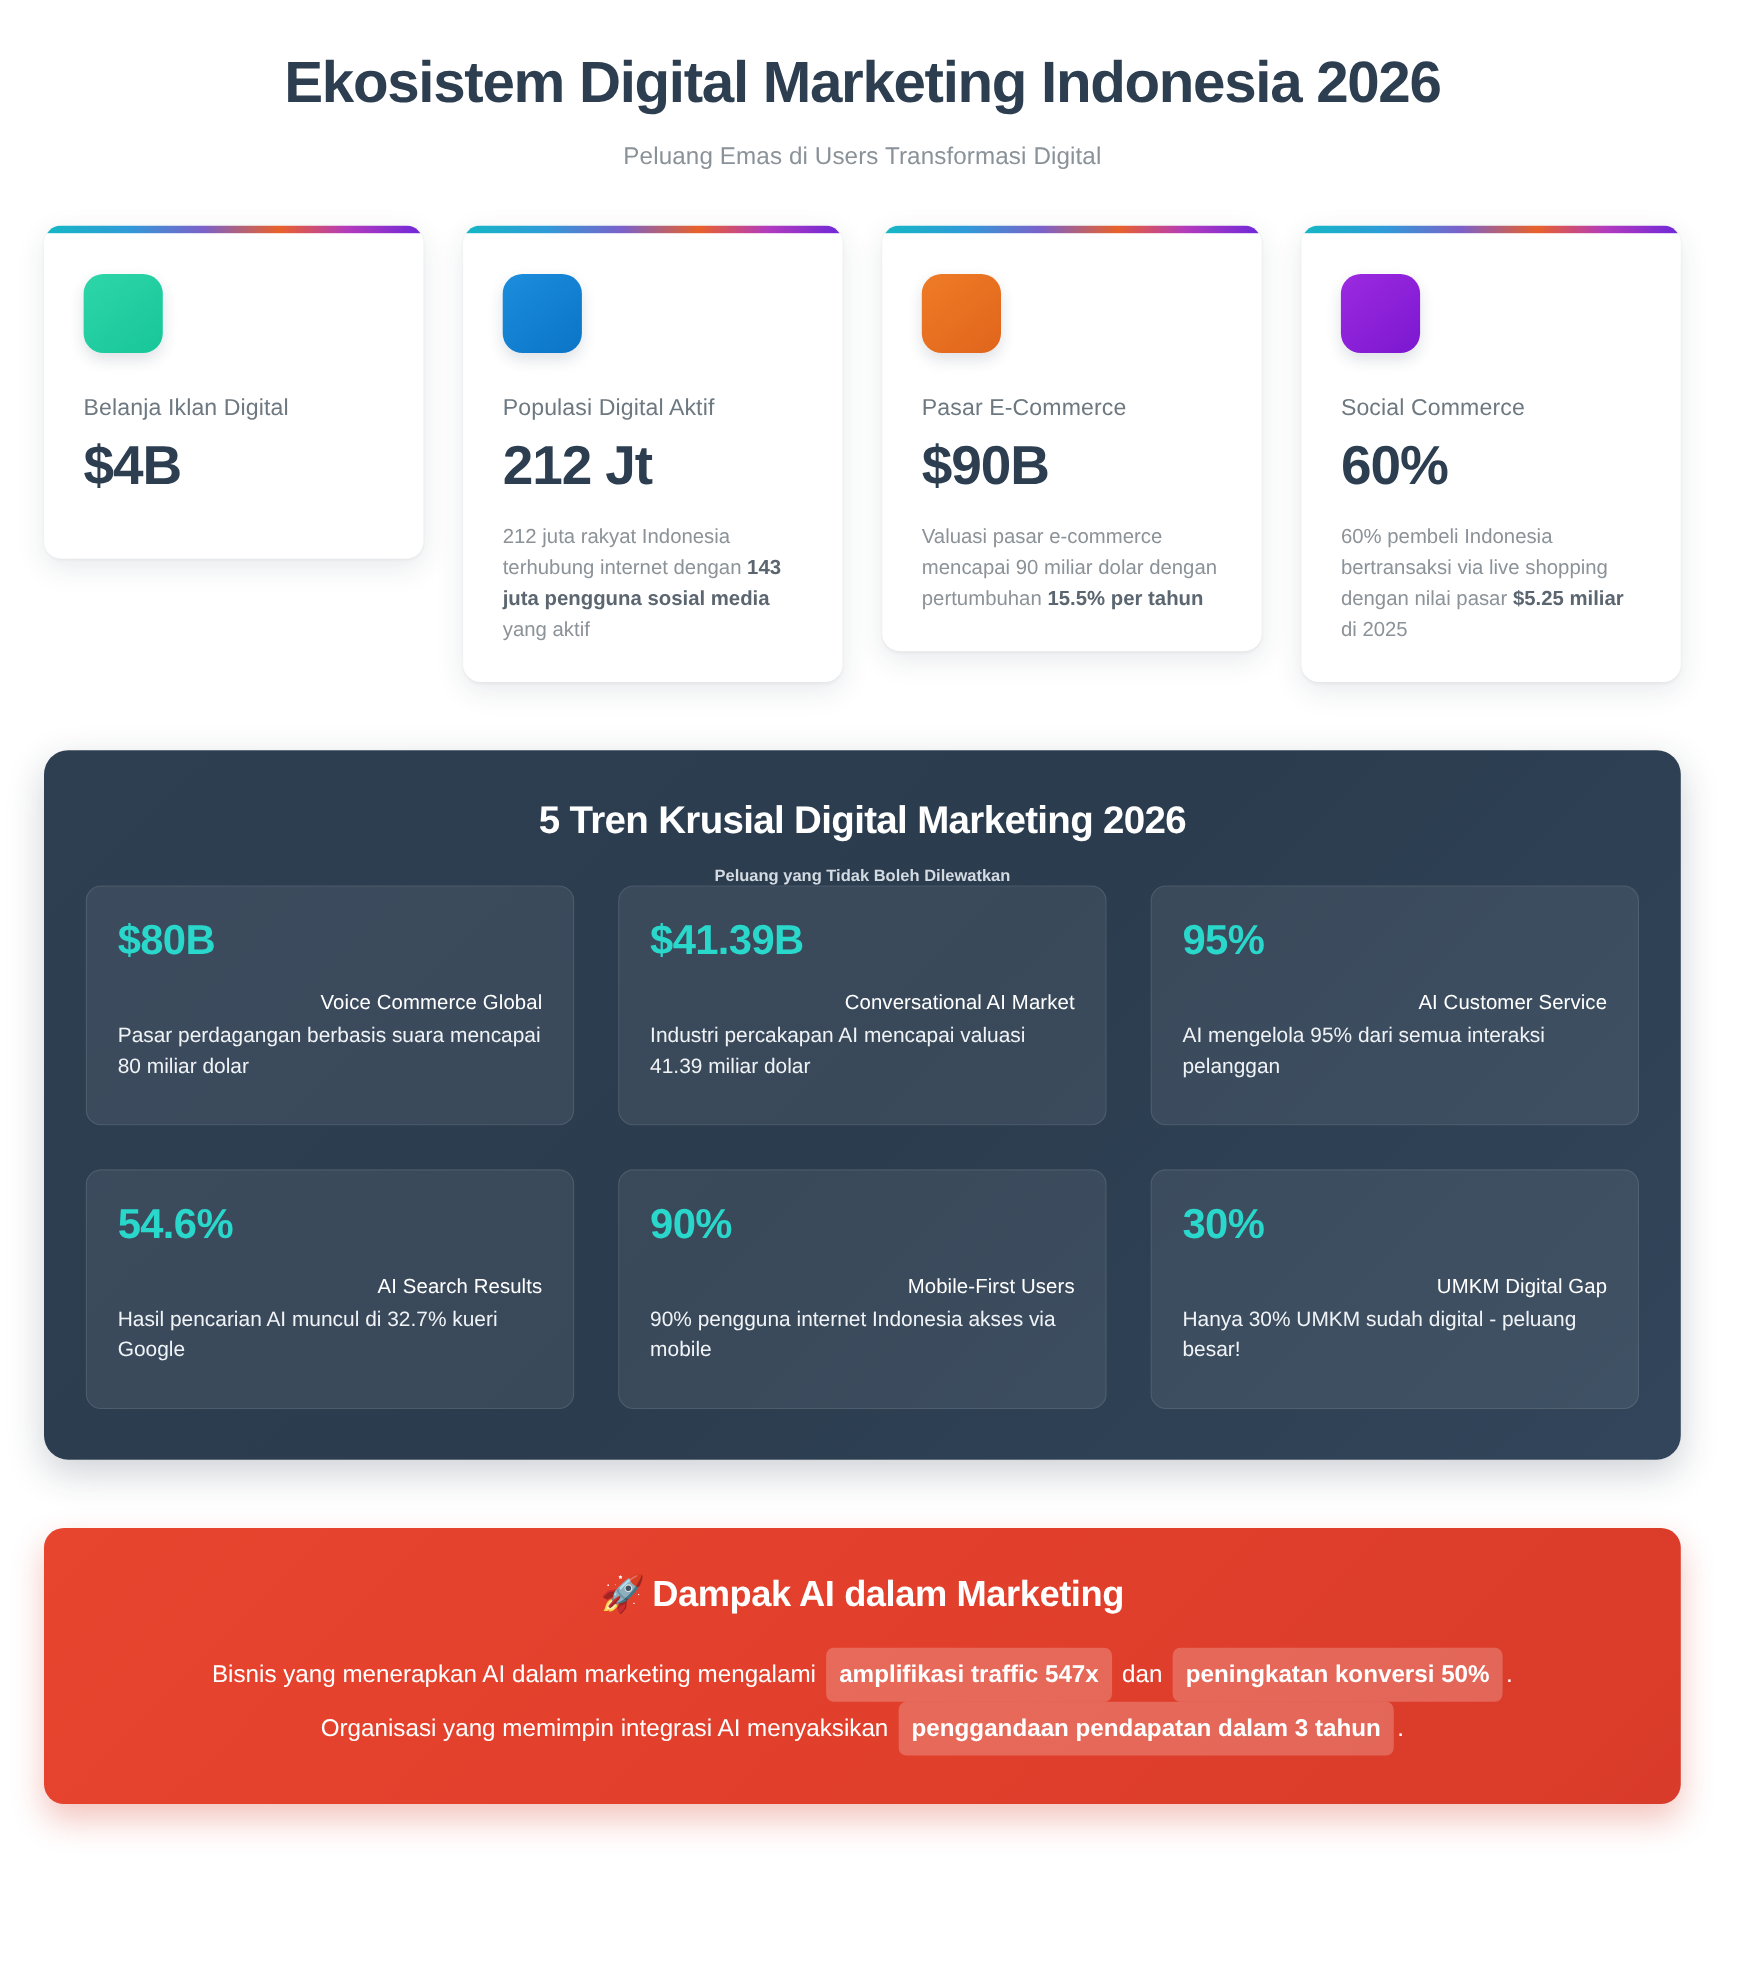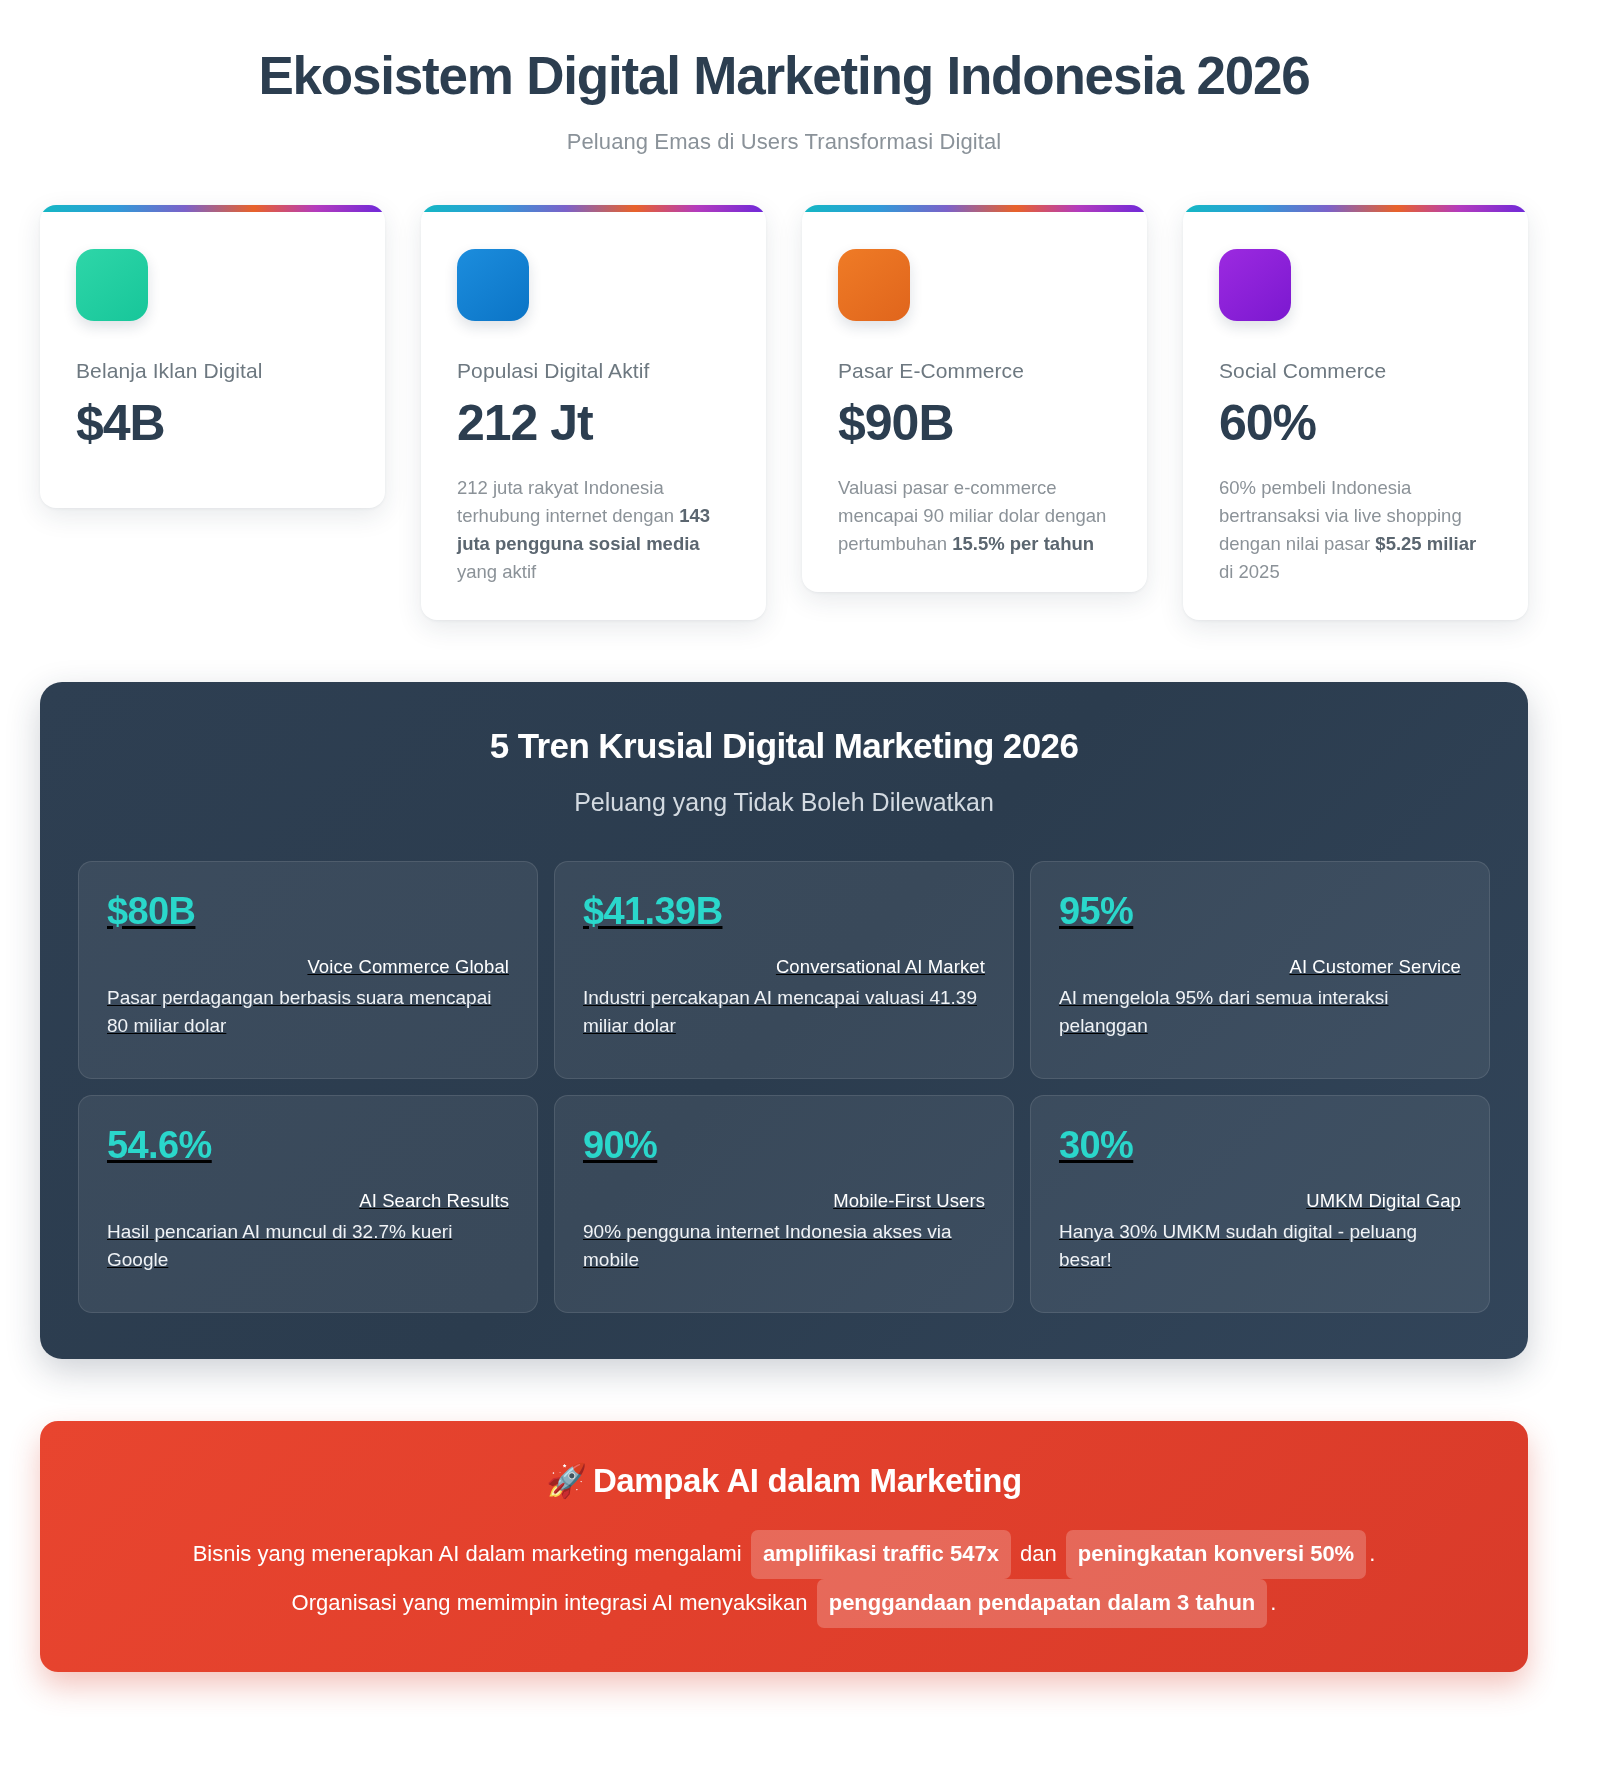--- a/index.html
+++ b/index.html
@@ -100,30 +100,28 @@
   .trends-title {
     text-align: center;
     color: #ffffff;
     font-size: 35px;
     font-weight: 800;
     letter-spacing: -0.6px;
   }
   .trends-subtitle {
     text-align: center;
     color: #d3dae1;
-    font-size: 25px;
+    font-size: 15px;
     margin-top: 22px;
-    font-weight: 400;
+    font-weight: 700;
   }
   .trend-grid {
-    margin-top: 44px;
     display: grid;
     grid-template-columns: repeat(3, 1fr);
-    gap: 16px;
-    text-decoration: underline;
+    gap: 40px;
   }
   .trend-card {
     background: rgba(255,255,255,0.07);
     border: 1px solid rgba(255,255,255,0.10);
     border-radius: 14px;
     padding: 30px 28px 32px 28px;
     min-height: 218px;
   }
   .trend-value {
     font-size: 38px;

